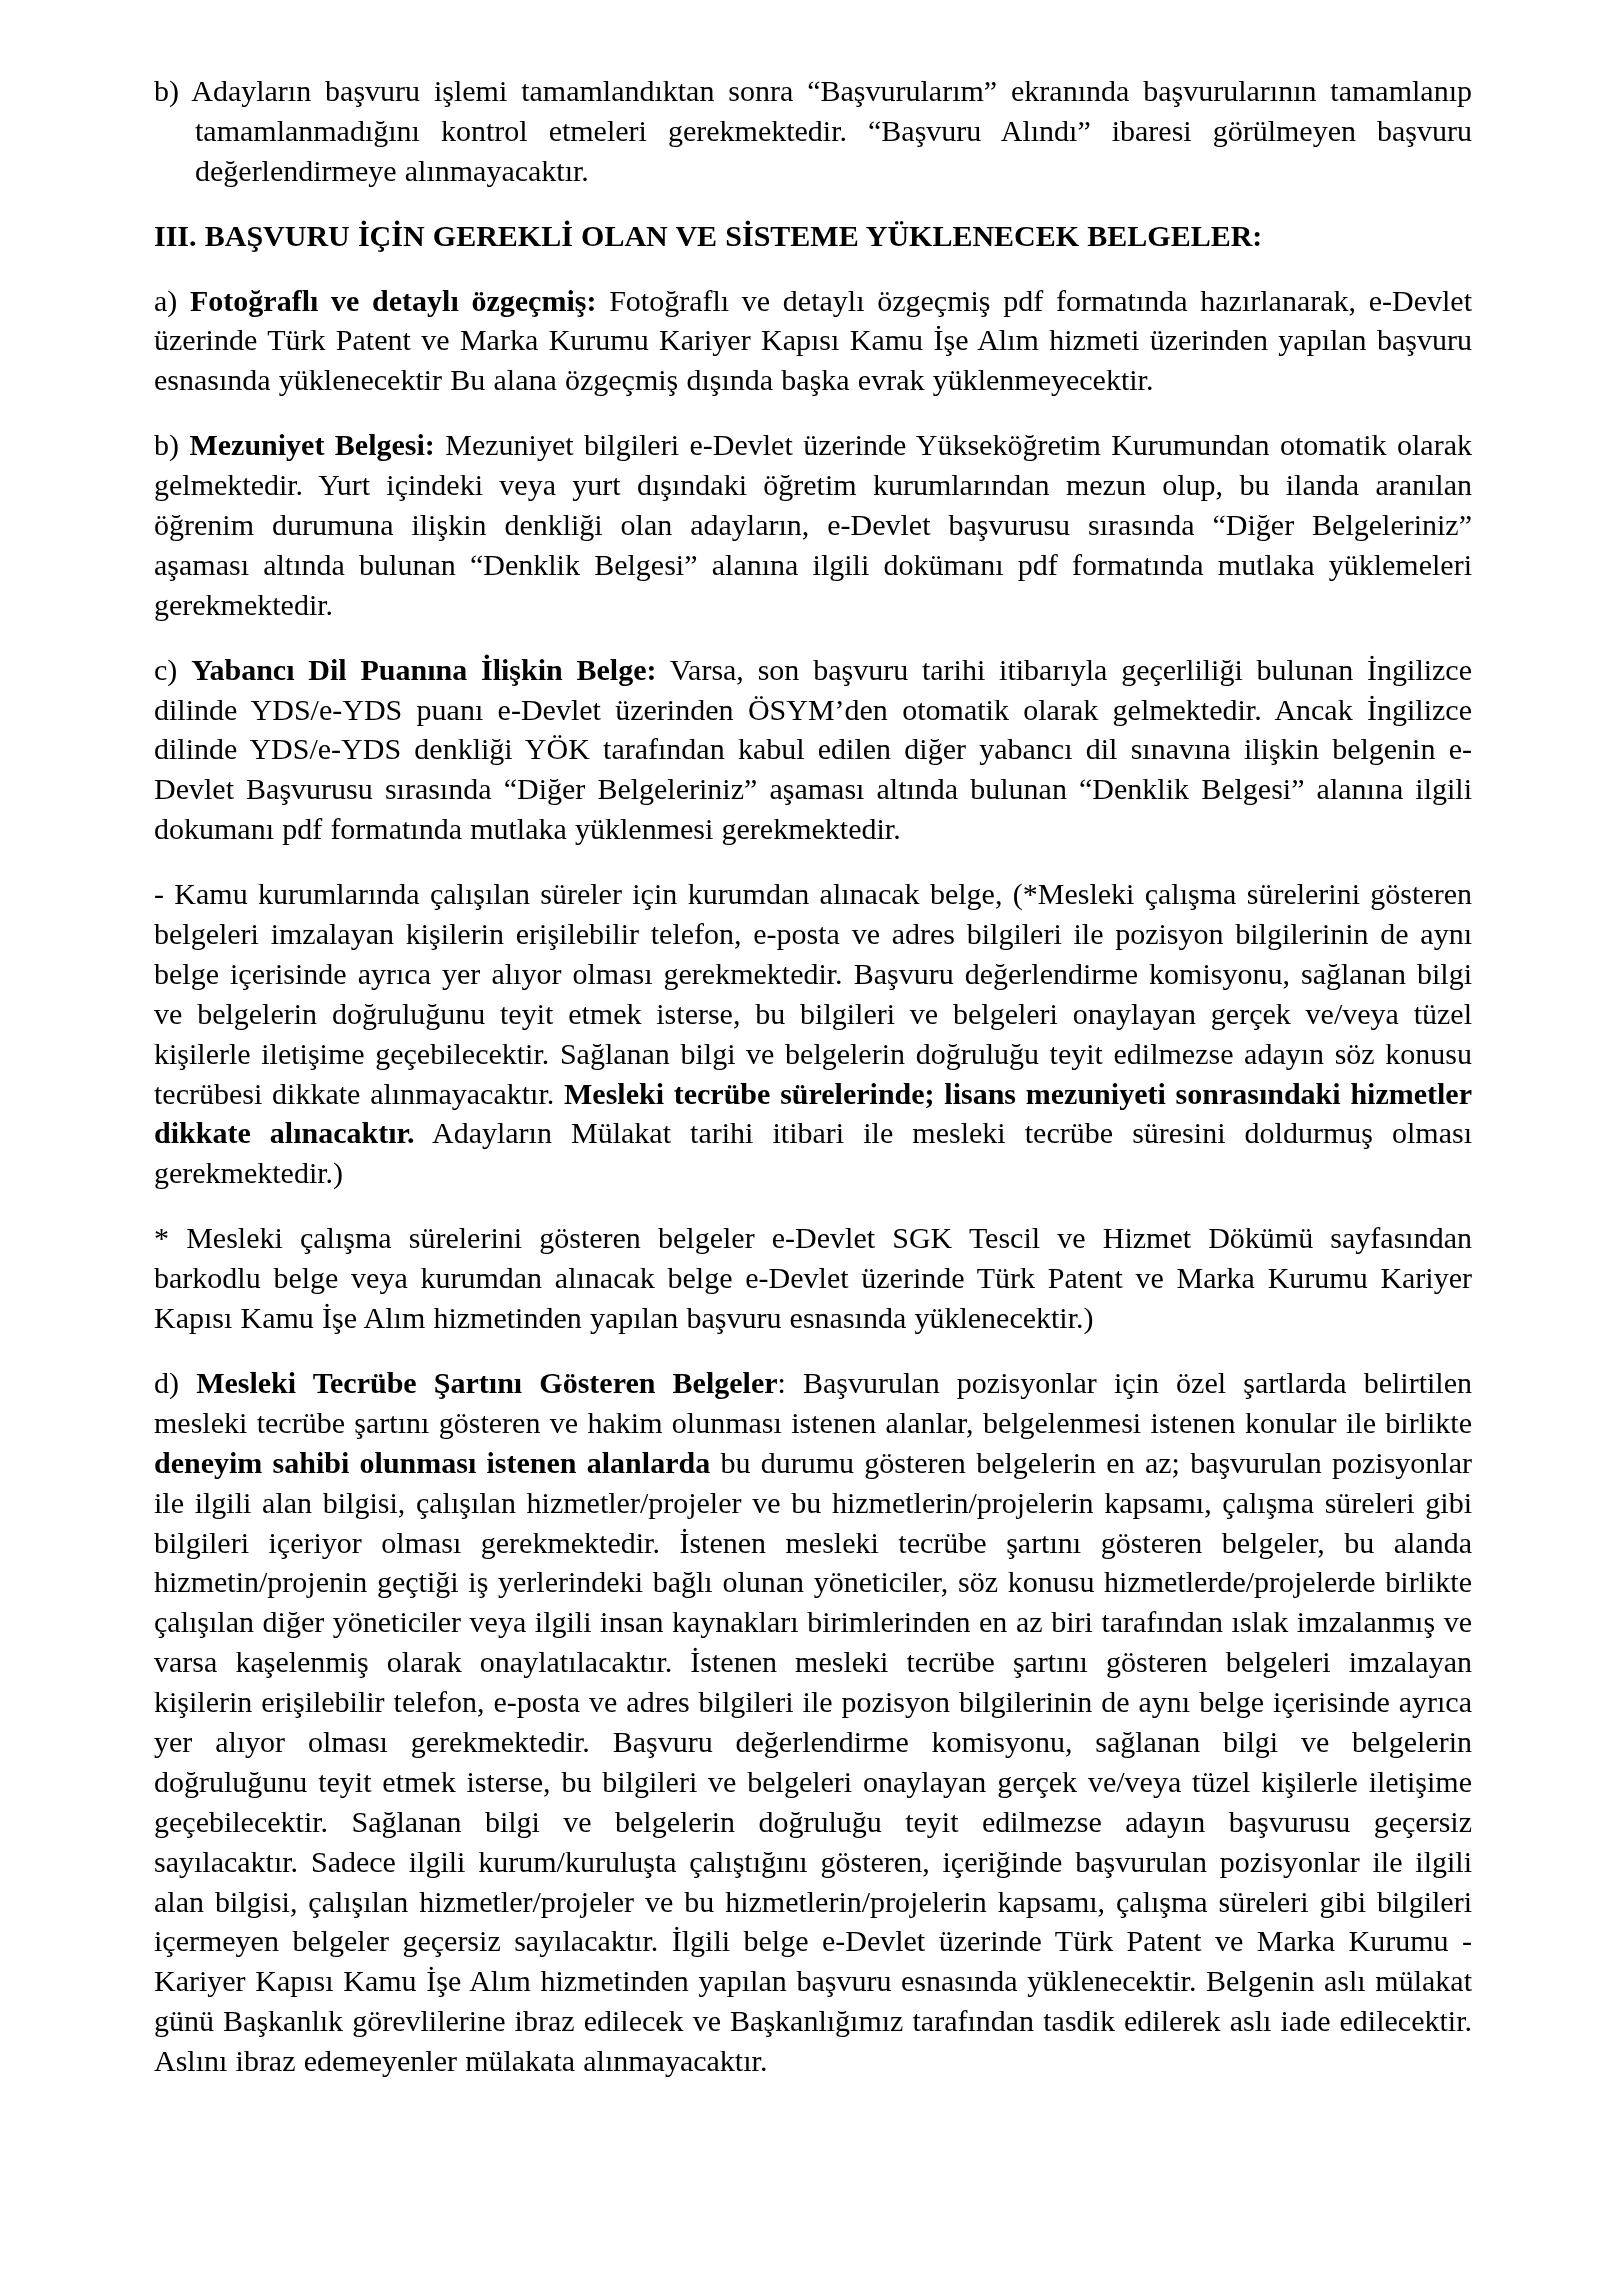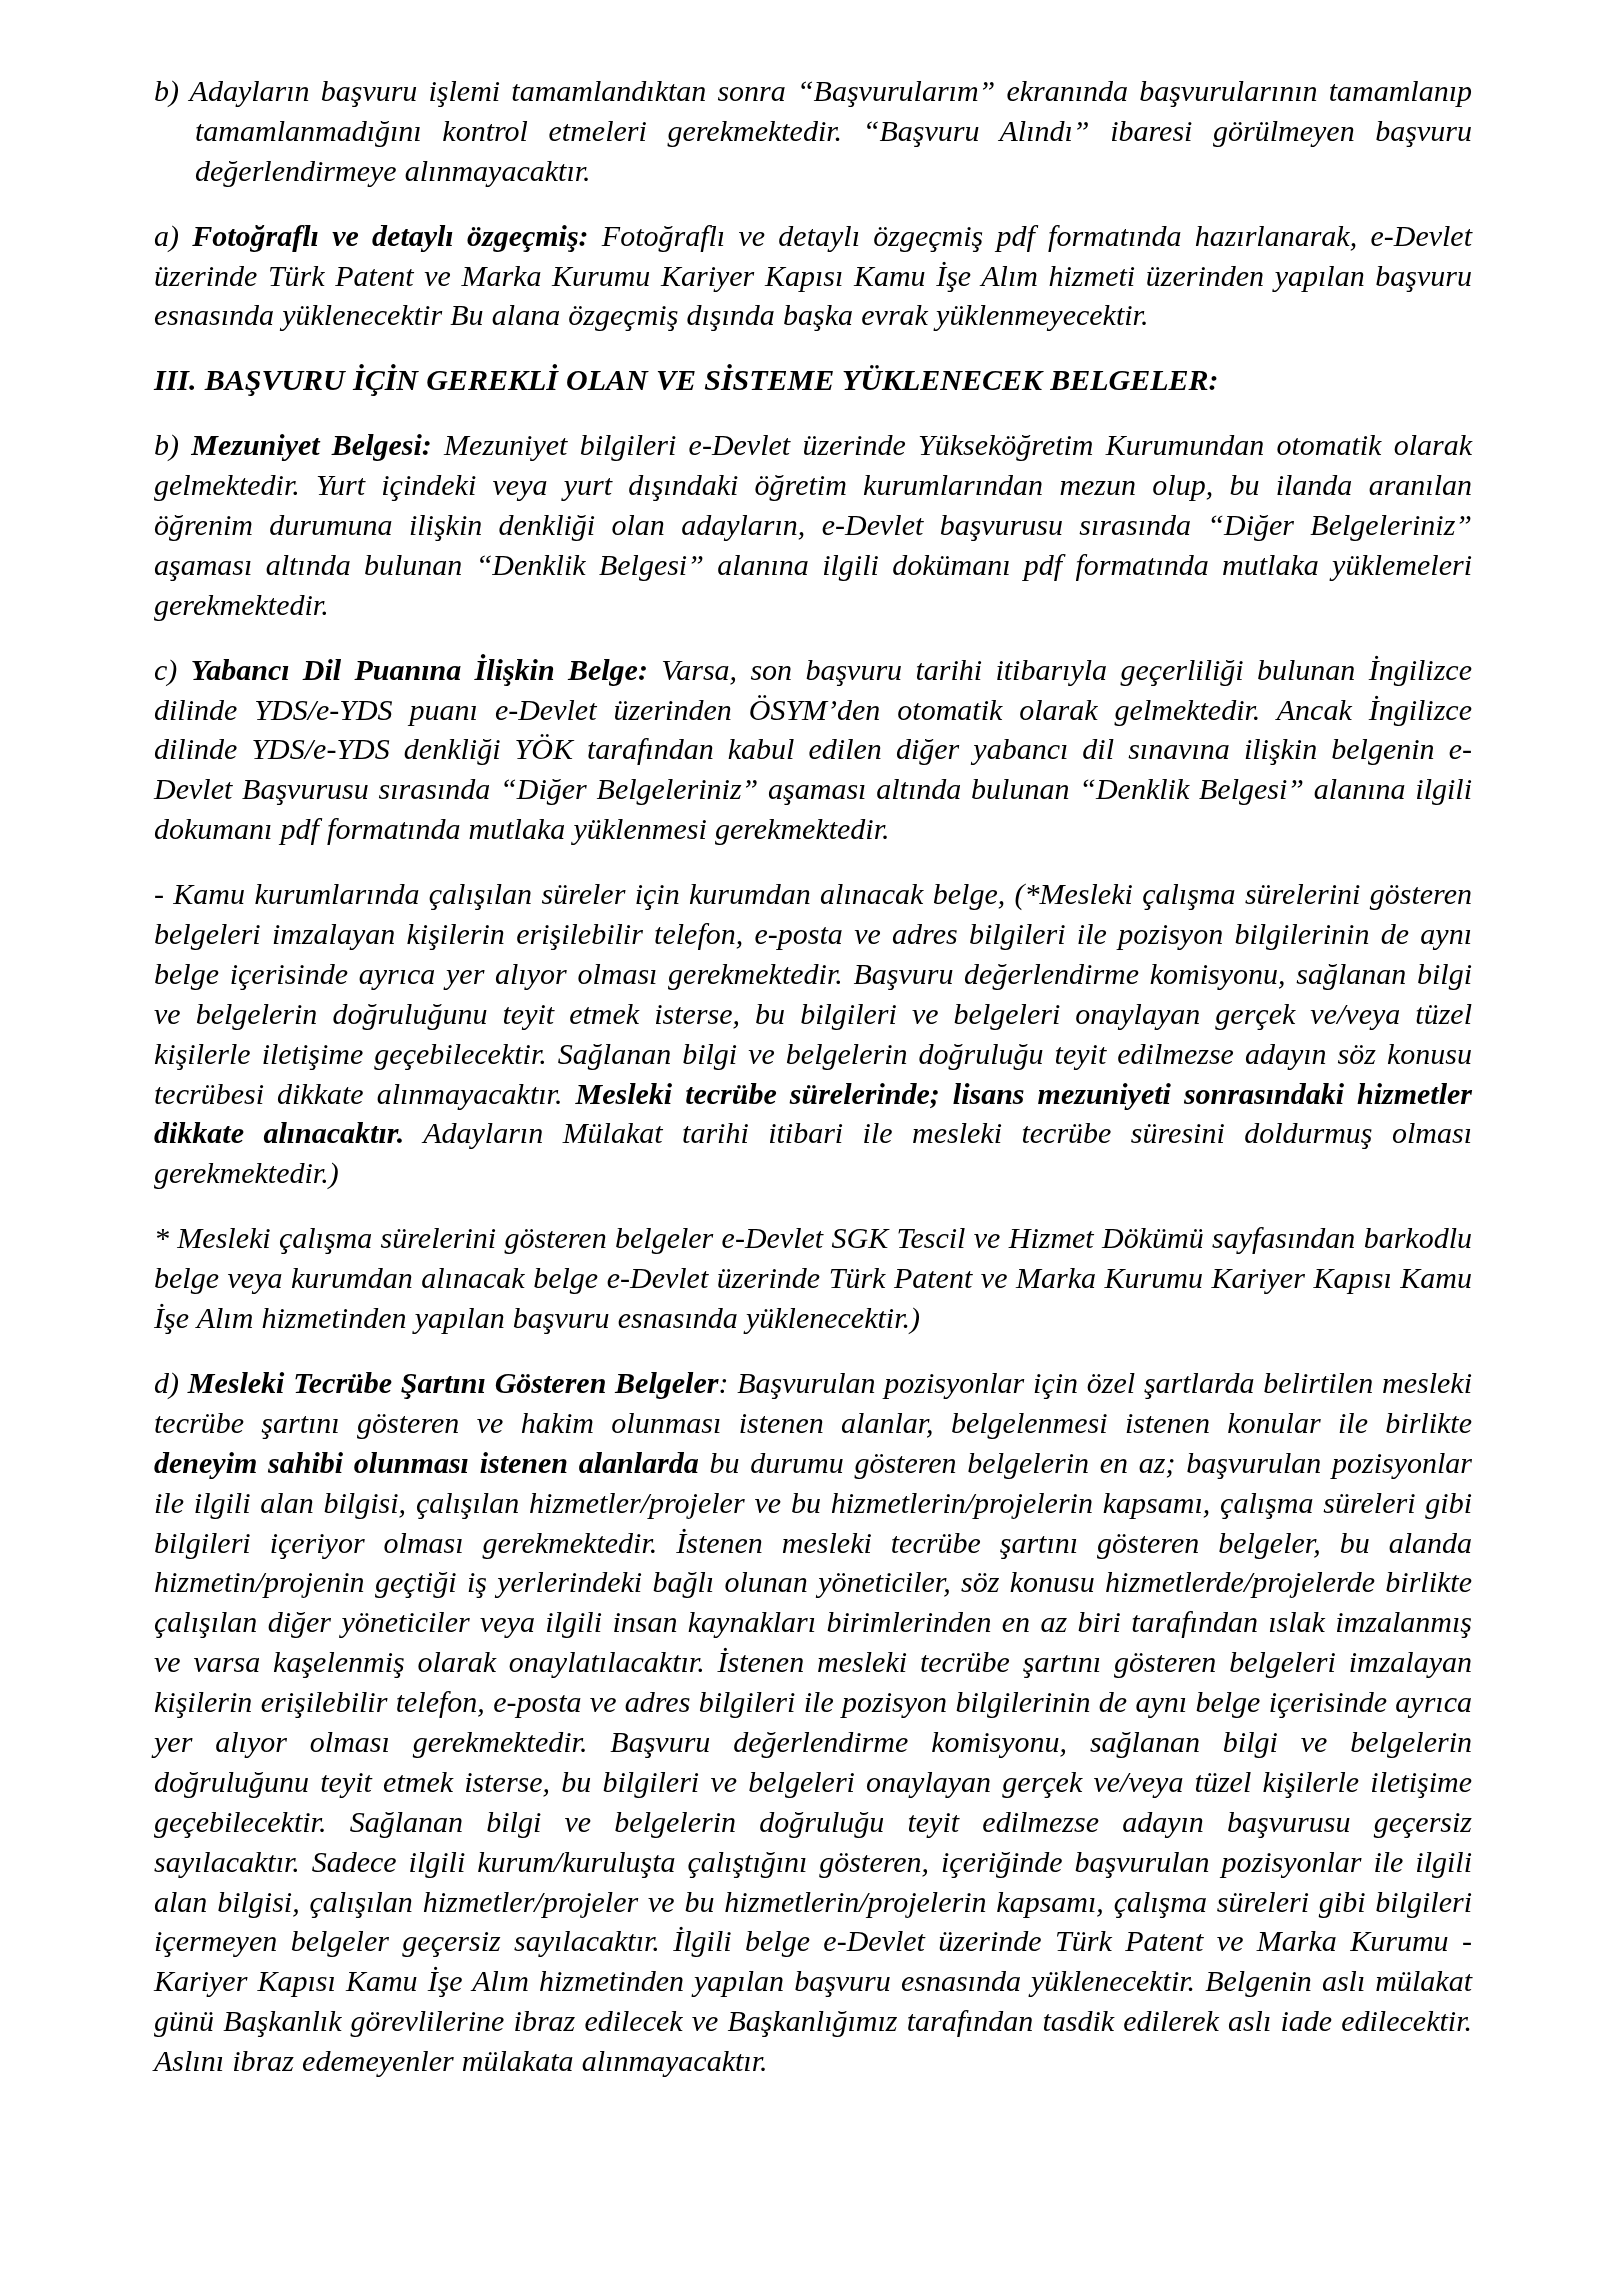--- a/index.html
+++ b/index.html
@@ -7,21 +7,20 @@
   .page {
     width: 1623px;
     min-height: 2295px;
     margin: 0 auto;
     background: #ffffff;
     color: #000000;
     padding: 71px 151px 52px 154px;
     font-family: "Liberation Serif", "DejaVu Serif", serif;
     font-size: 30px;
     line-height: 1.33;
-    font-style: italic;
   }
   .doc-body p.para {
     text-align: justify;
     margin-bottom: 25px;
     word-spacing: 0.7px;
   }
   .doc-body p.para:last-child { margin-bottom: 16px; }
   .doc-body p.hanging {
     padding-left: 41px;
     text-indent: -41px;
@@ -32,22 +31,22 @@
     margin-top: 3.9px;
   }
   .doc-body span.b { font-weight: bold; }
 </style>
 </head>
 <body>
 
 <div class="page">
   <div class="doc-body" id="doc-body">
       <p class="para hanging"><span>b) Adayların başvuru işlemi tamamlandıktan sonra “Başvurularım” ekranında başvurularının tamamlanıp tamamlanmadığını kontrol etmeleri gerekmektedir. “Başvuru Alındı” ibaresi görülmeyen başvuru değerlendirmeye alınmayacaktır.</span></p>
+      <p class="para heading"><span class="b">III. BAŞVURU İÇİN GEREKLİ OLAN VE SİSTEME YÜKLENECEK BELGELER:</span></p>
       <p class="para normal"><span>a) </span><span class="b">Fotoğraflı ve detaylı özgeçmiş:</span><span> Fotoğraflı ve detaylı özgeçmiş  pdf formatında hazırlanarak, e-Devlet üzerinde Türk Patent ve Marka Kurumu Kariyer Kapısı Kamu İşe Alım hizmeti üzerinden yapılan başvuru esnasında yüklenecektir Bu alana özgeçmiş dışında başka evrak yüklenmeyecektir.</span></p>
-      <p class="para heading"><span class="b">III. BAŞVURU İÇİN GEREKLİ OLAN VE SİSTEME YÜKLENECEK BELGELER:</span></p>
       <p class="para normal"><span>b) </span><span class="b">Mezuniyet Belgesi:</span><span> Mezuniyet bilgileri e-Devlet üzerinde Yükseköğretim Kurumundan otomatik olarak gelmektedir. Yurt içindeki veya yurt dışındaki öğretim kurumlarından mezun olup, bu ilanda aranılan öğrenim durumuna ilişkin denkliği olan adayların, e-Devlet başvurusu sırasında “Diğer Belgeleriniz” aşaması altında bulunan “Denklik Belgesi” alanına ilgili dokümanı pdf formatında mutlaka yüklemeleri gerekmektedir.</span></p>
       <p class="para normal"><span>c) </span><span class="b">Yabancı Dil Puanına İlişkin Belge:</span><span> Varsa, son başvuru tarihi itibarıyla geçerliliği bulunan İngilizce dilinde YDS/e-YDS puanı e-Devlet üzerinden ÖSYM’den otomatik olarak gelmektedir. Ancak İngilizce dilinde YDS/e-YDS denkliği YÖK tarafından kabul edilen diğer yabancı dil sınavına ilişkin belgenin  e-Devlet Başvurusu sırasında “Diğer Belgeleriniz” aşaması altında bulunan “Denklik Belgesi” alanına ilgili dokumanı pdf formatında mutlaka yüklenmesi gerekmektedir.</span></p>
       <p class="para normal"><span>- Kamu kurumlarında çalışılan süreler için kurumdan alınacak belge, (*Mesleki çalışma sürelerini gösteren belgeleri imzalayan kişilerin erişilebilir telefon, e-posta ve adres bilgileri ile pozisyon bilgilerinin de aynı belge içerisinde ayrıca yer alıyor olması gerekmektedir. Başvuru değerlendirme komisyonu, sağlanan bilgi ve belgelerin doğruluğunu teyit etmek isterse, bu bilgileri ve belgeleri onaylayan gerçek ve/veya tüzel kişilerle iletişime geçebilecektir. Sağlanan bilgi ve belgelerin doğruluğu teyit edilmezse adayın söz konusu tecrübesi dikkate alınmayacaktır. </span><span class="b">Mesleki tecrübe sürelerinde; lisans mezuniyeti sonrasındaki hizmetler dikkate alınacaktır.</span><span> Adayların Mülakat tarihi itibari ile mesleki tecrübe süresini doldurmuş olması gerekmektedir.)</span></p>
       <p class="para normal"><span>* Mesleki çalışma sürelerini gösteren belgeler e-Devlet SGK Tescil ve Hizmet Dökümü sayfasından barkodlu belge veya kurumdan alınacak belge e-Devlet üzerinde Türk Patent ve Marka Kurumu Kariyer Kapısı Kamu İşe Alım hizmetinden yapılan başvuru esnasında yüklenecektir.)</span></p>
       <p class="para normal"><span>d) </span><span class="b">Mesleki Tecrübe Şartını Gösteren Belgeler</span><span>: Başvurulan pozisyonlar için özel şartlarda belirtilen mesleki tecrübe şartını gösteren ve hakim olunması istenen alanlar, belgelenmesi istenen konular ile birlikte </span><span class="b">deneyim sahibi olunması istenen alanlarda</span><span> bu durumu gösteren belgelerin en az; başvurulan pozisyonlar ile ilgili alan bilgisi, çalışılan hizmetler/projeler ve bu hizmetlerin/projelerin kapsamı, çalışma süreleri gibi bilgileri içeriyor olması gerekmektedir. İstenen mesleki tecrübe şartını gösteren belgeler, bu alanda hizmetin/projenin geçtiği iş yerlerindeki bağlı olunan yöneticiler, söz konusu hizmetlerde/projelerde birlikte çalışılan diğer yöneticiler veya ilgili insan kaynakları birimlerinden en az biri tarafından ıslak imzalanmış ve varsa kaşelenmiş olarak onaylatılacaktır. İstenen mesleki tecrübe şartını gösteren belgeleri imzalayan kişilerin erişilebilir telefon, e-posta ve adres bilgileri ile pozisyon bilgilerinin de aynı belge içerisinde ayrıca yer alıyor olması gerekmektedir. Başvuru değerlendirme komisyonu, sağlanan bilgi ve belgelerin doğruluğunu teyit etmek isterse, bu bilgileri ve belgeleri onaylayan gerçek ve/veya tüzel kişilerle iletişime geçebilecektir. Sağlanan bilgi ve belgelerin doğruluğu teyit edilmezse adayın başvurusu geçersiz sayılacaktır. Sadece ilgili kurum/kuruluşta çalıştığını gösteren, içeriğinde başvurulan pozisyonlar ile ilgili alan bilgisi, çalışılan hizmetler/projeler ve bu hizmetlerin/projelerin kapsamı, çalışma süreleri gibi bilgileri içermeyen belgeler geçersiz sayılacaktır. İlgili belge e-Devlet üzerinde Türk Patent ve Marka Kurumu - Kariyer Kapısı Kamu İşe Alım hizmetinden yapılan başvuru esnasında yüklenecektir. Belgenin aslı mülakat günü Başkanlık görevlilerine ibraz edilecek ve Başkanlığımız tarafından tasdik edilerek aslı iade edilecektir. Aslını ibraz edemeyenler mülakata alınmayacaktır.</span></p>
     </div>
 </div>
 
 
 </body></html>

